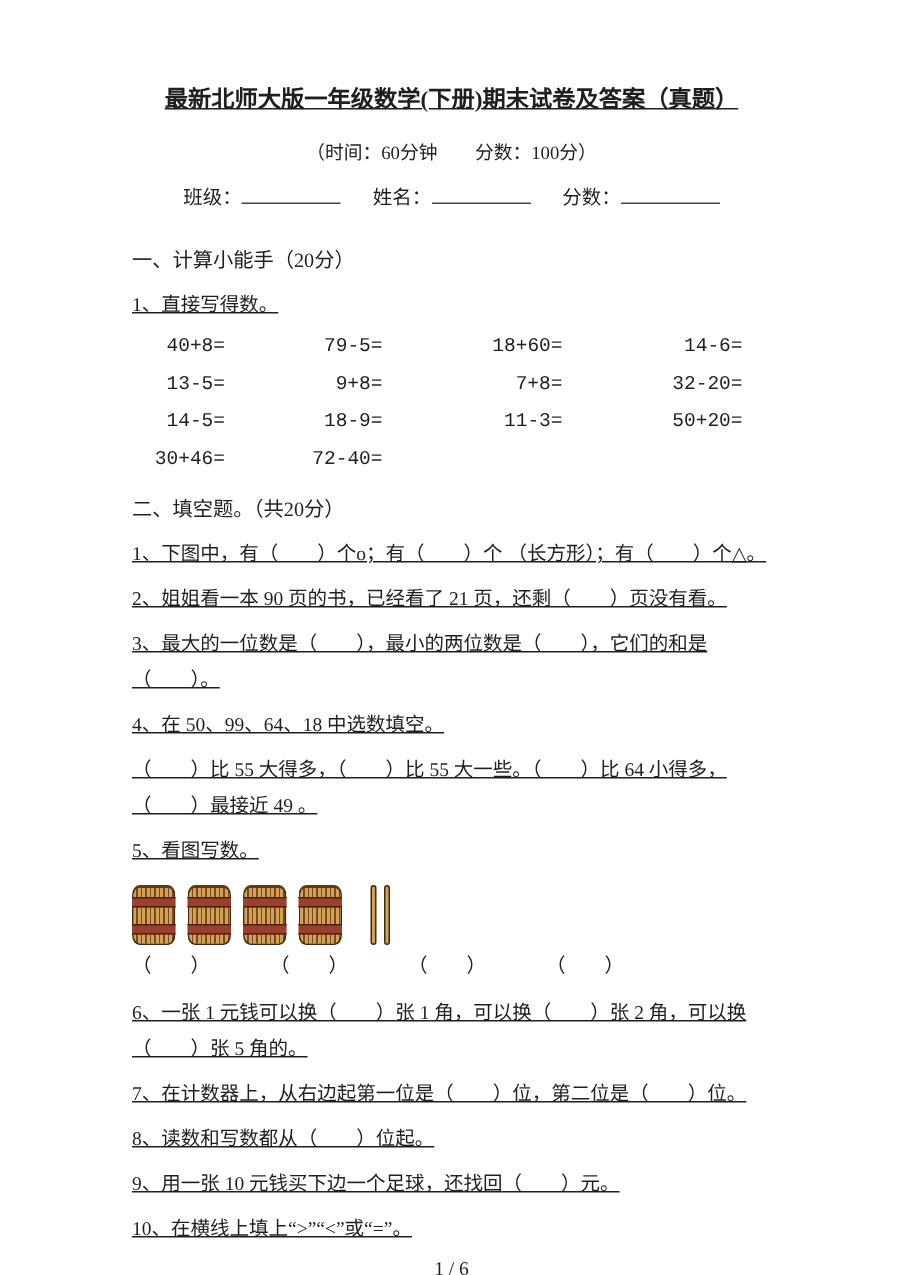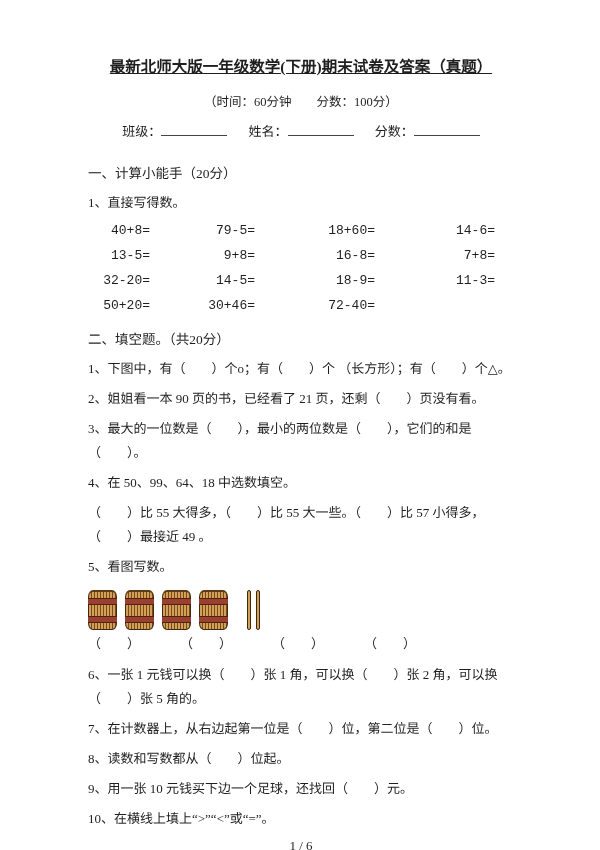--- a/index.html
+++ b/index.html
@@ -29,21 +29,21 @@
   .fields { text-align: center; margin: 0 0 10px; white-space: nowrap; }
   .field-group { margin: 18px 9px; }
   .uline {
     display: inline-block;
     width: 66px;
     height: 14px;
     border-bottom: 1px solid #444;
     vertical-align: baseline;
   }
   .sec-heading { margin: 8px 0 2px; font-size: 13.5px; }
-  .q { margin: 3px 0; }
+  .q { margin: 3px 0; text-decoration: underline; }
   .calc-grid {
     display: grid;
     grid-template-columns: 62px 105px 120px 120px;
     line-height: 25px;
     margin: 0 0 2px;
   }
   .calc-grid span { text-align: right; font-family: Liberation Mono, monospace; }
   .figure-row { display: flex; align-items: flex-end; margin: 8px 0 2px; height: 44px; }
   .bundles { display: flex; }
   .bundle {
@@ -97,38 +97,37 @@
 <p class="sec-heading">一、计算小能手（20分）</p>
 <p class="q">1、直接写得数。</p>
 
 <div class="calc-grid">
   <span>40+8=</span>
   <span>79-5=</span>
   <span>18+60=</span>
   <span>14-6=</span>
   <span>13-5=</span>
   <span>9+8=</span>
-  <span>16-8=</span>
   <span>7+8=</span>
   <span>32-20=</span>
   <span>14-5=</span>
   <span>18-9=</span>
   <span>11-3=</span>
   <span>50+20=</span>
   <span>30+46=</span>
   <span>72-40=</span>
 </div>
 
 <p class="sec-heading">二、填空题。（共20分）</p>
 
 <p class="q">1、下图中，有（　　）个o；有（　　）个 （长方形）；有（　　）个△。</p>
 <p class="q">2、姐姐看一本 90 页的书，已经看了 21 页，还剩（　　）页没有看。</p>
 <p class="q">3、最大的一位数是（　　），最小的两位数是（　　），它们的和是（　　）。</p>
 <p class="q">4、在 50、99、64、18 中选数填空。</p>
-<p class="q">（　　）比 55 大得多，（　　）比 55 大一些。（　　）比 57 小得多，（　　）最接近 49 。</p>
+<p class="q">（　　）比 55 大得多，（　　）比 55 大一些。（　　）比 64 小得多，（　　）最接近 49 。</p>
 <p class="q">5、看图写数。</p>
 
 <div class="figure-row">
   <div class="bundles">
       <div class="bundle"></div>
       <div class="bundle"></div>
       <div class="bundle"></div>
       <div class="bundle"></div>
     </div>
   <div class="singles">

